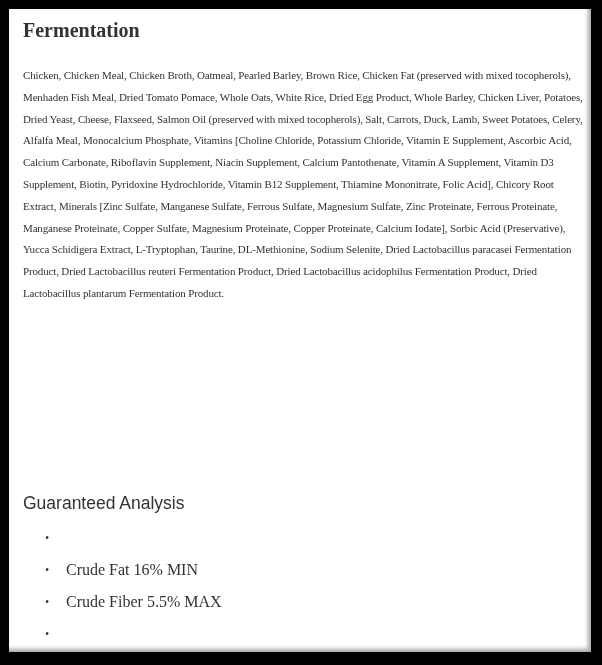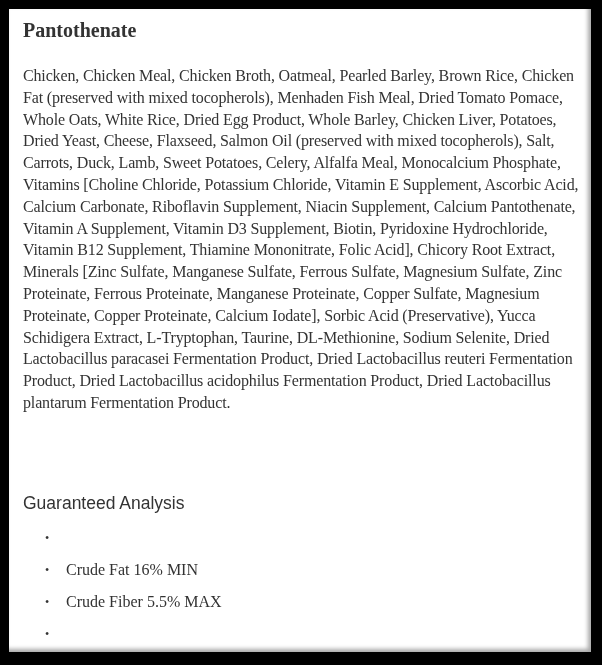--- a/index.html
+++ b/index.html
@@ -11,42 +11,42 @@
       background: #fff;
       box-shadow: inset -3px -3px 4px rgba(0,0,0,0.35);
       box-sizing: border-box;
       padding: 0 14px;
     }
     .title {
       font-family: "Liberation Serif", serif; font-weight: bold; font-size: 20px;
       color: #333; margin: 0; position: absolute; top: 10px; left: 14px;
     }
     .ingredients {
-      font-family: "Liberation Serif", serif; font-size: 16px; line-height: 21.8px;
+      font-family: "Liberation Serif", serif; font-size: 11px; line-height: 21.8px;
       color: #333; position: absolute; top: 56px; left: 14px; width: 560px; margin: 0;
       letter-spacing: -0.15px;
     }
     .ga-title {
       font-family: "Liberation Sans", sans-serif; font-size: 17.5px; color: #333;
       position: absolute; top: 484px; left: 14px; margin: 0; font-weight: normal;
     }
     .ga-list {
       position: absolute; top: 519px; left: 14px; margin: 0; padding: 0; list-style: none;
     }
     .ga-list li {
       font-family: "Liberation Serif", serif; font-size: 16px; color: #333;
       height: 32px; line-height: 20px; display: flex; align-items: flex-start;
     }
     .bullet { width: 43px; padding-left: 22px; box-sizing: border-box; font-size: 12px; line-height: 20px; }
   </style>
 </head>
 <body>
 
 <div class="panel">
-  <h2 class="title">Pantothenate</h2>
+  <h2 class="title">Fermentation</h2>
   <p class="ingredients">Chicken, Chicken Meal, Chicken Broth, Oatmeal, Pearled Barley, Brown Rice, Chicken Fat (preserved with mixed tocopherols), Menhaden Fish Meal, Dried Tomato Pomace, Whole Oats, White Rice, Dried Egg Product, Whole Barley, Chicken Liver, Potatoes, Dried Yeast, Cheese, Flaxseed, Salmon Oil (preserved with mixed tocopherols), Salt, Carrots, Duck, Lamb, Sweet Potatoes, Celery, Alfalfa Meal, Monocalcium Phosphate, Vitamins [Choline Chloride, Potassium Chloride, Vitamin E Supplement, Ascorbic Acid, Calcium Carbonate, Riboflavin Supplement, Niacin Supplement, Calcium Pantothenate, Vitamin A Supplement, Vitamin D3 Supplement, Biotin, Pyridoxine Hydrochloride, Vitamin B12 Supplement, Thiamine Mononitrate, Folic Acid], Chicory Root Extract, Minerals [Zinc Sulfate, Manganese Sulfate, Ferrous Sulfate, Magnesium Sulfate, Zinc Proteinate, Ferrous Proteinate, Manganese Proteinate, Copper Sulfate, Magnesium Proteinate, Copper Proteinate, Calcium Iodate], Sorbic Acid (Preservative), Yucca Schidigera Extract, L-Tryptophan, Taurine, DL-Methionine, Sodium Selenite, Dried Lactobacillus paracasei Fermentation Product, Dried Lactobacillus reuteri Fermentation Product, Dried Lactobacillus acidophilus Fermentation Product, Dried Lactobacillus plantarum Fermentation Product.</p>
   <h3 class="ga-title">Guaranteed Analysis</h3>
   <ul class="ga-list">
     <li>
       <span class="bullet">•</span>
     </li>
     <li>
       <span class="bullet">•</span>
       <span>Crude Fat 16% MIN</span>
     </li>

